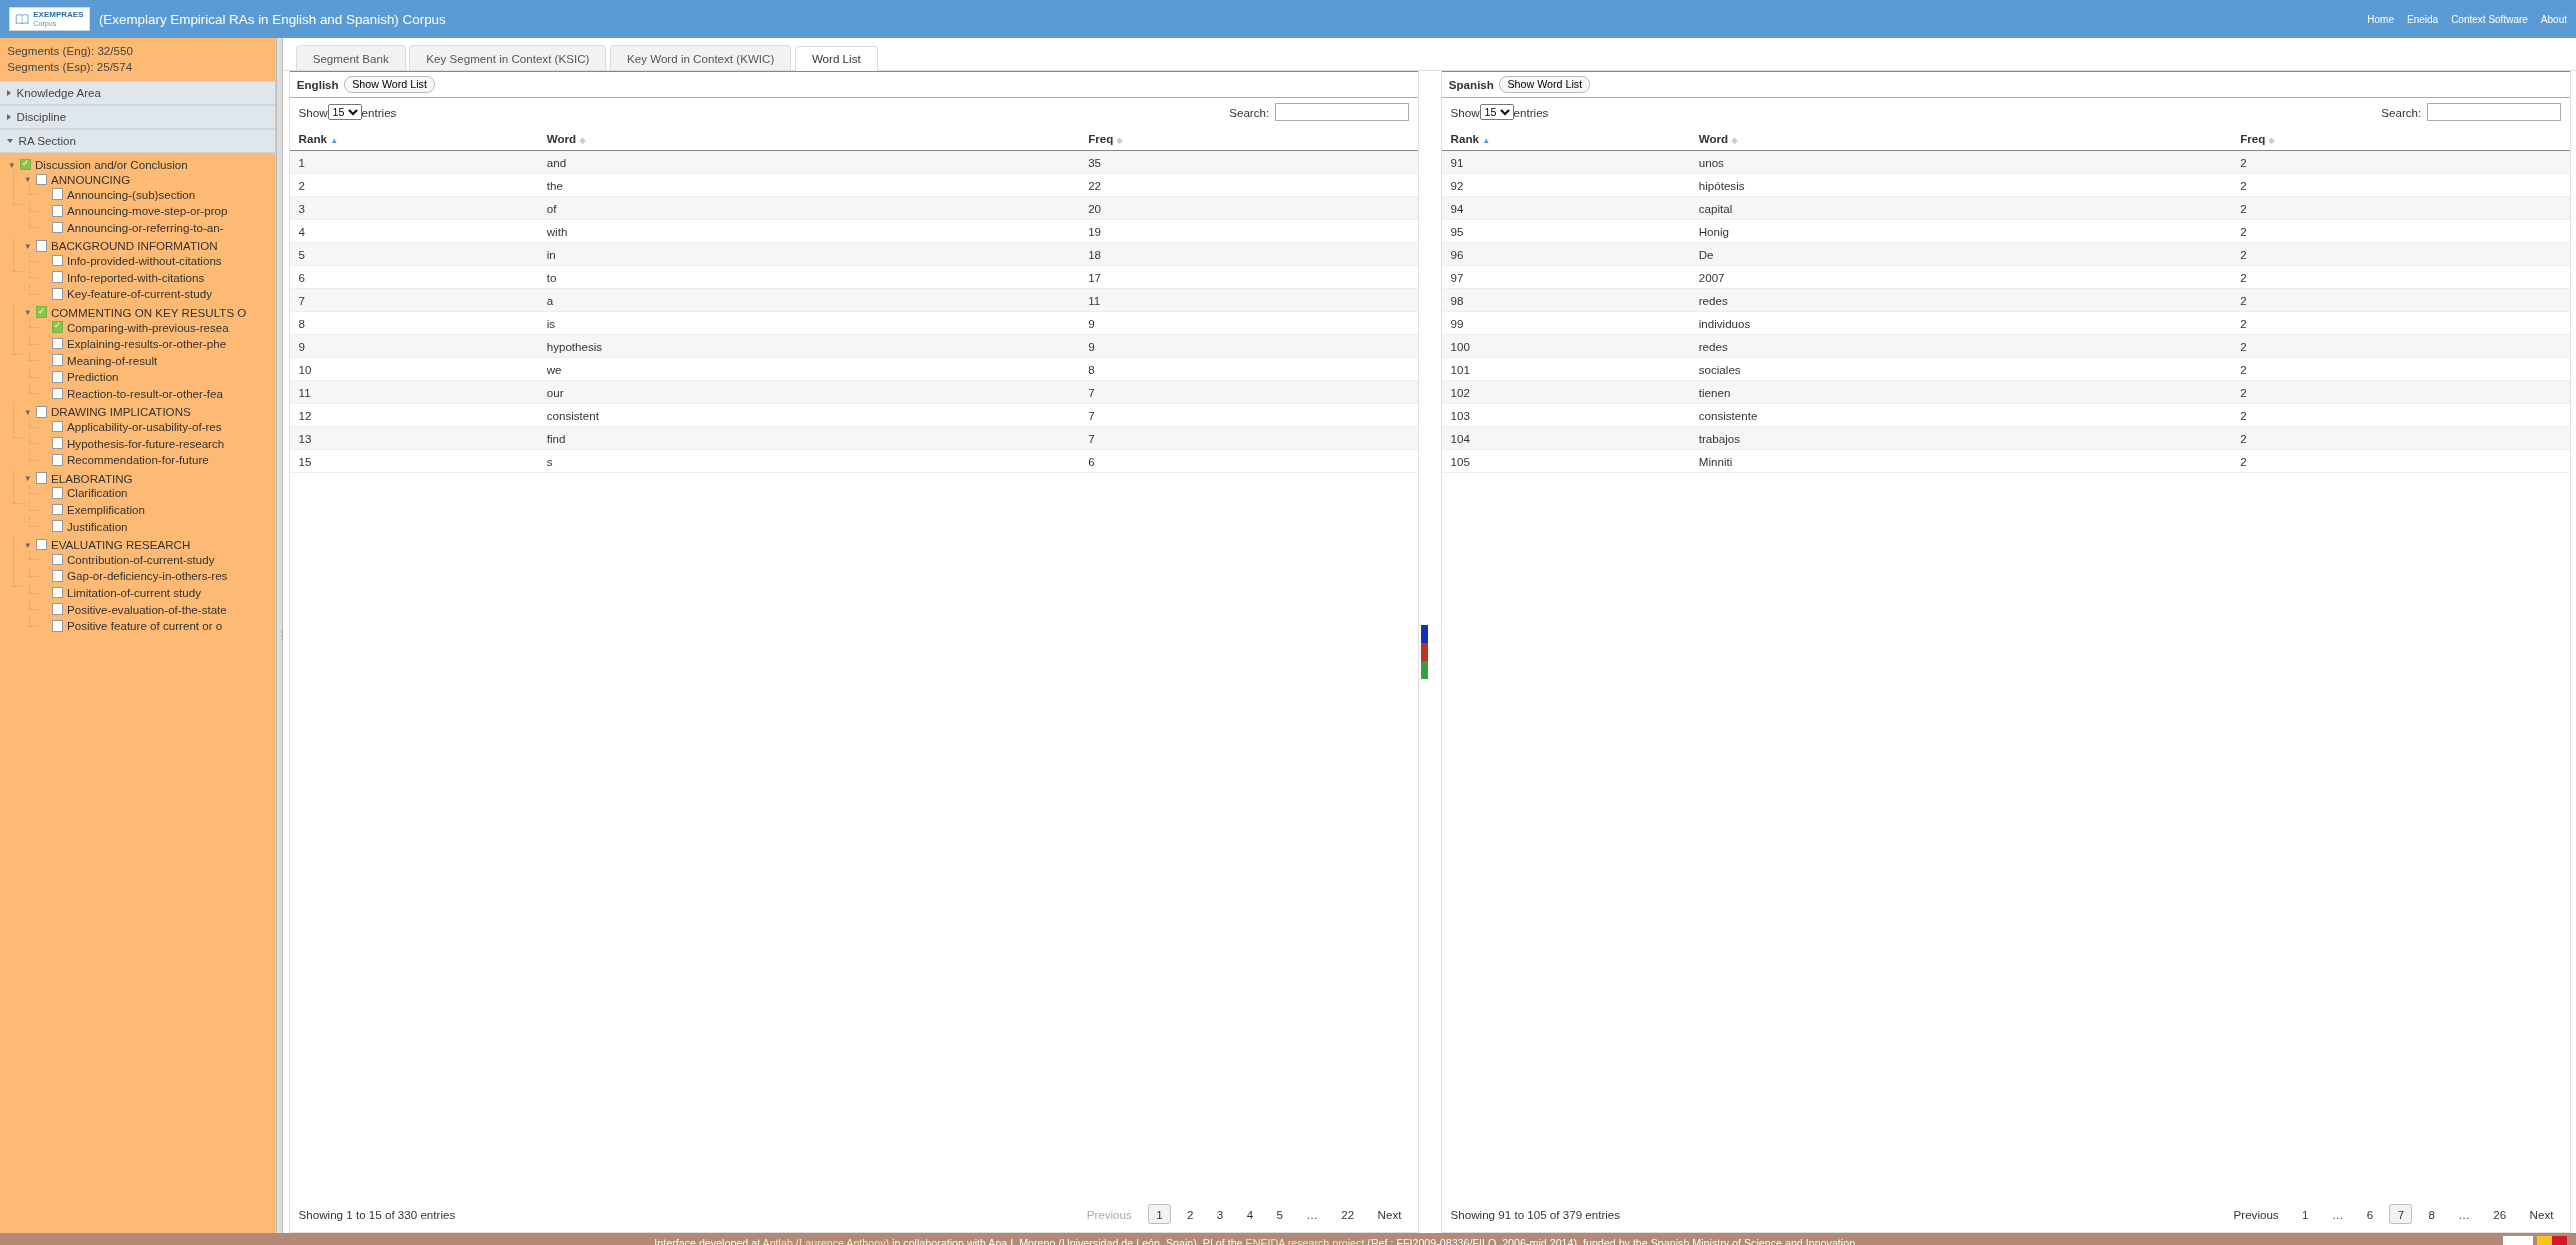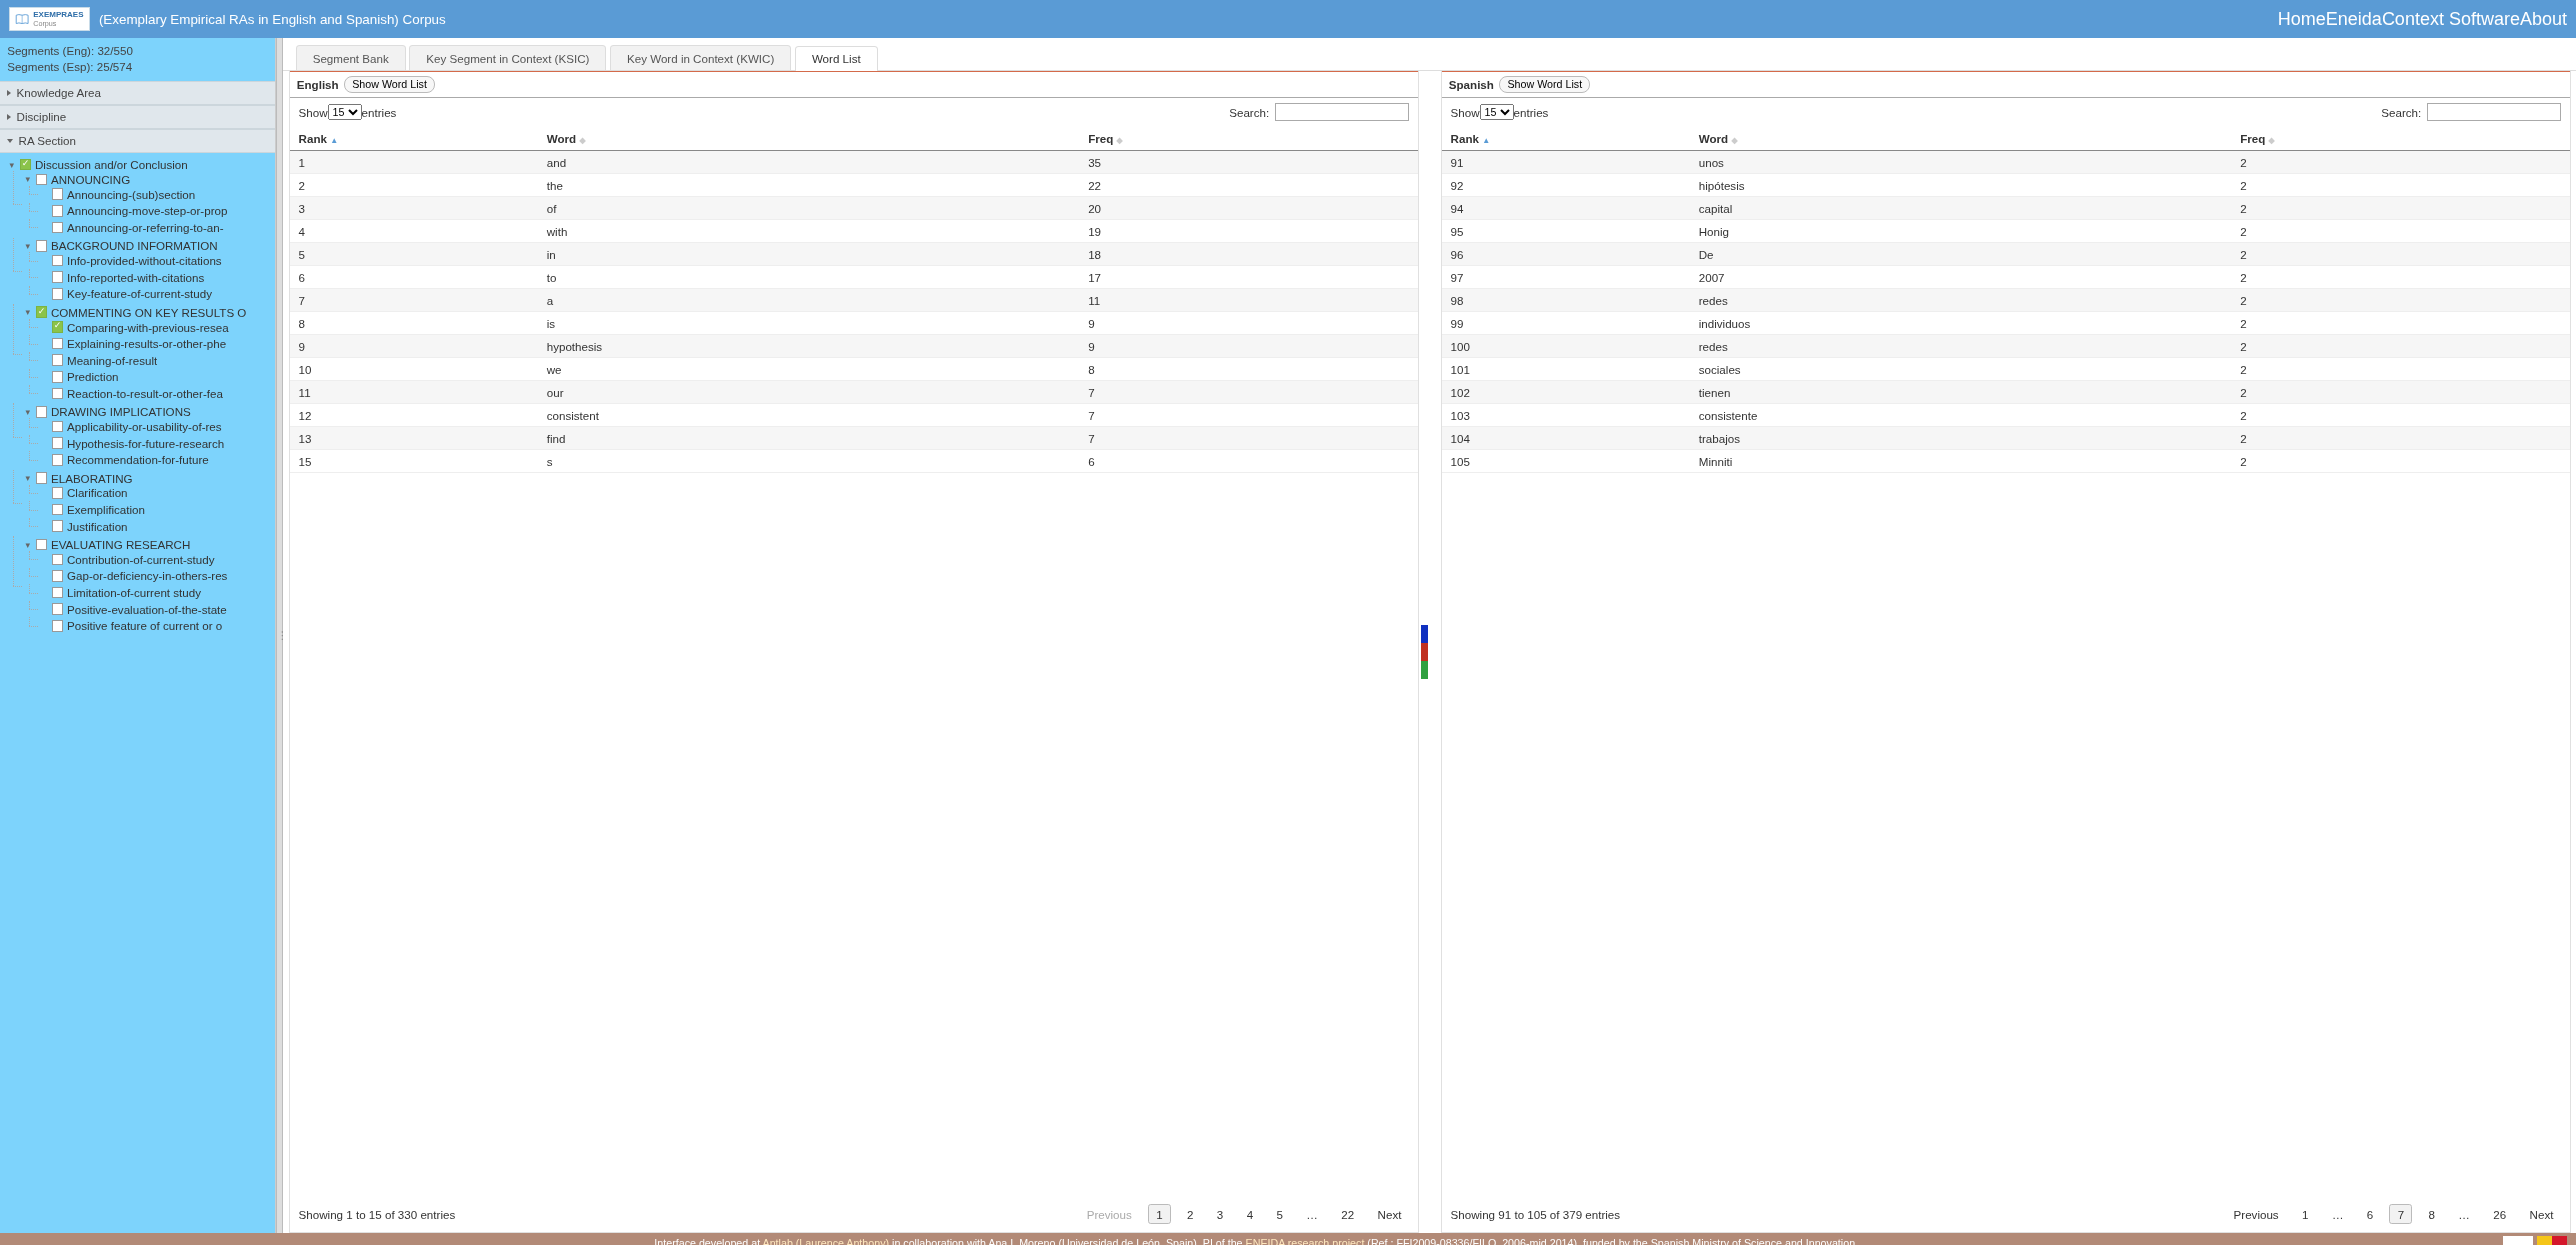--- a/index.html
+++ b/index.html
@@ -6,25 +6,25 @@
   html, body { margin:0; padding:0; font-family: Verdana, Geneva, sans-serif; font-size:11.6px; color:#333; }
   body { background:#fff; }
   
   .topbar { background:#5a9bd5; color:#fff; display:flex; align-items:center; height:38px; padding:0 9px; }
   .logo { background:#fff; color:#5a9bd5; padding:1.8px 5.4px; border:0.9px solid #c8dbe8; display:flex; align-items:center; gap:3.6px; font-size:10px; }
   .logo .book { width:14.3px; height:10.7px; }
   .logo .txt { display:flex; flex-direction:column; line-height:9px; }
   .logo .txt .l1 { font-weight:bold; font-size:8px; color:#2f6ea8; }
   .logo .txt .l2 { font-size:7.2px; color:#888; }
   .topbar .title { margin-left:9px; font-size:13.4px; color:#fff; }
-  .topbar .nav { margin-left:auto; display:flex; gap:0; font-size:18px; }
+  .topbar .nav { margin-left:auto; display:flex; gap:13px; font-size:10px; }
   .topbar .nav span { cursor:pointer; }
   
   .layout { display:flex; height:calc(100vh - 29px - 21.5px); }
-  .sidebar { width:276px; background:#7dd3fc; border-right:0.9px solid #ccc; overflow:hidden; display:flex; flex-direction:column; }
+  .sidebar { width:276px; background:#fdba74; border-right:0.9px solid #ccc; overflow:hidden; display:flex; flex-direction:column; }
   .segcount { padding:5.4px 7.2px; font-size:11.6px; color:#444; line-height:16px; }
   .accordion-h { background:#e0e7ec; border:0.9px solid #ccd6dc; border-left:none; border-right:none; padding:4.5px 7.2px; font-size:11.6px; color:#444; display:flex; align-items:center; gap:5.4px; cursor:pointer; }
   .accordion-h .tri { width:0; height:0; border-left:4.5px solid #666; border-top:3.6px solid transparent; border-bottom:3.6px solid transparent; }
   .accordion-h.open .tri { border-left:3.6px solid transparent; border-right:3.6px solid transparent; border-top:4.5px solid #666; border-left-width:3.6px; border-bottom:none; }
   .tree { flex:1; overflow-y:auto; padding:3.6px 0 3.6px 3.6px; font-size:11.6px; color:#333; }
   .tree ul { list-style:none; margin:0; padding-left:16px; }
   .tree > ul { padding-left:3.6px; }
   .tree li { position:relative; padding:1.8px 0 1.8px 0; white-space:nowrap; }
   .tree li::before { content:""; position:absolute; left:-10.7px; top:0; bottom:50%; border-left:0.9px dotted #aaa; }
   .tree li::after { content:""; position:absolute; left:-10.7px; top:50%; width:9px; border-top:0.9px dotted #aaa; }

